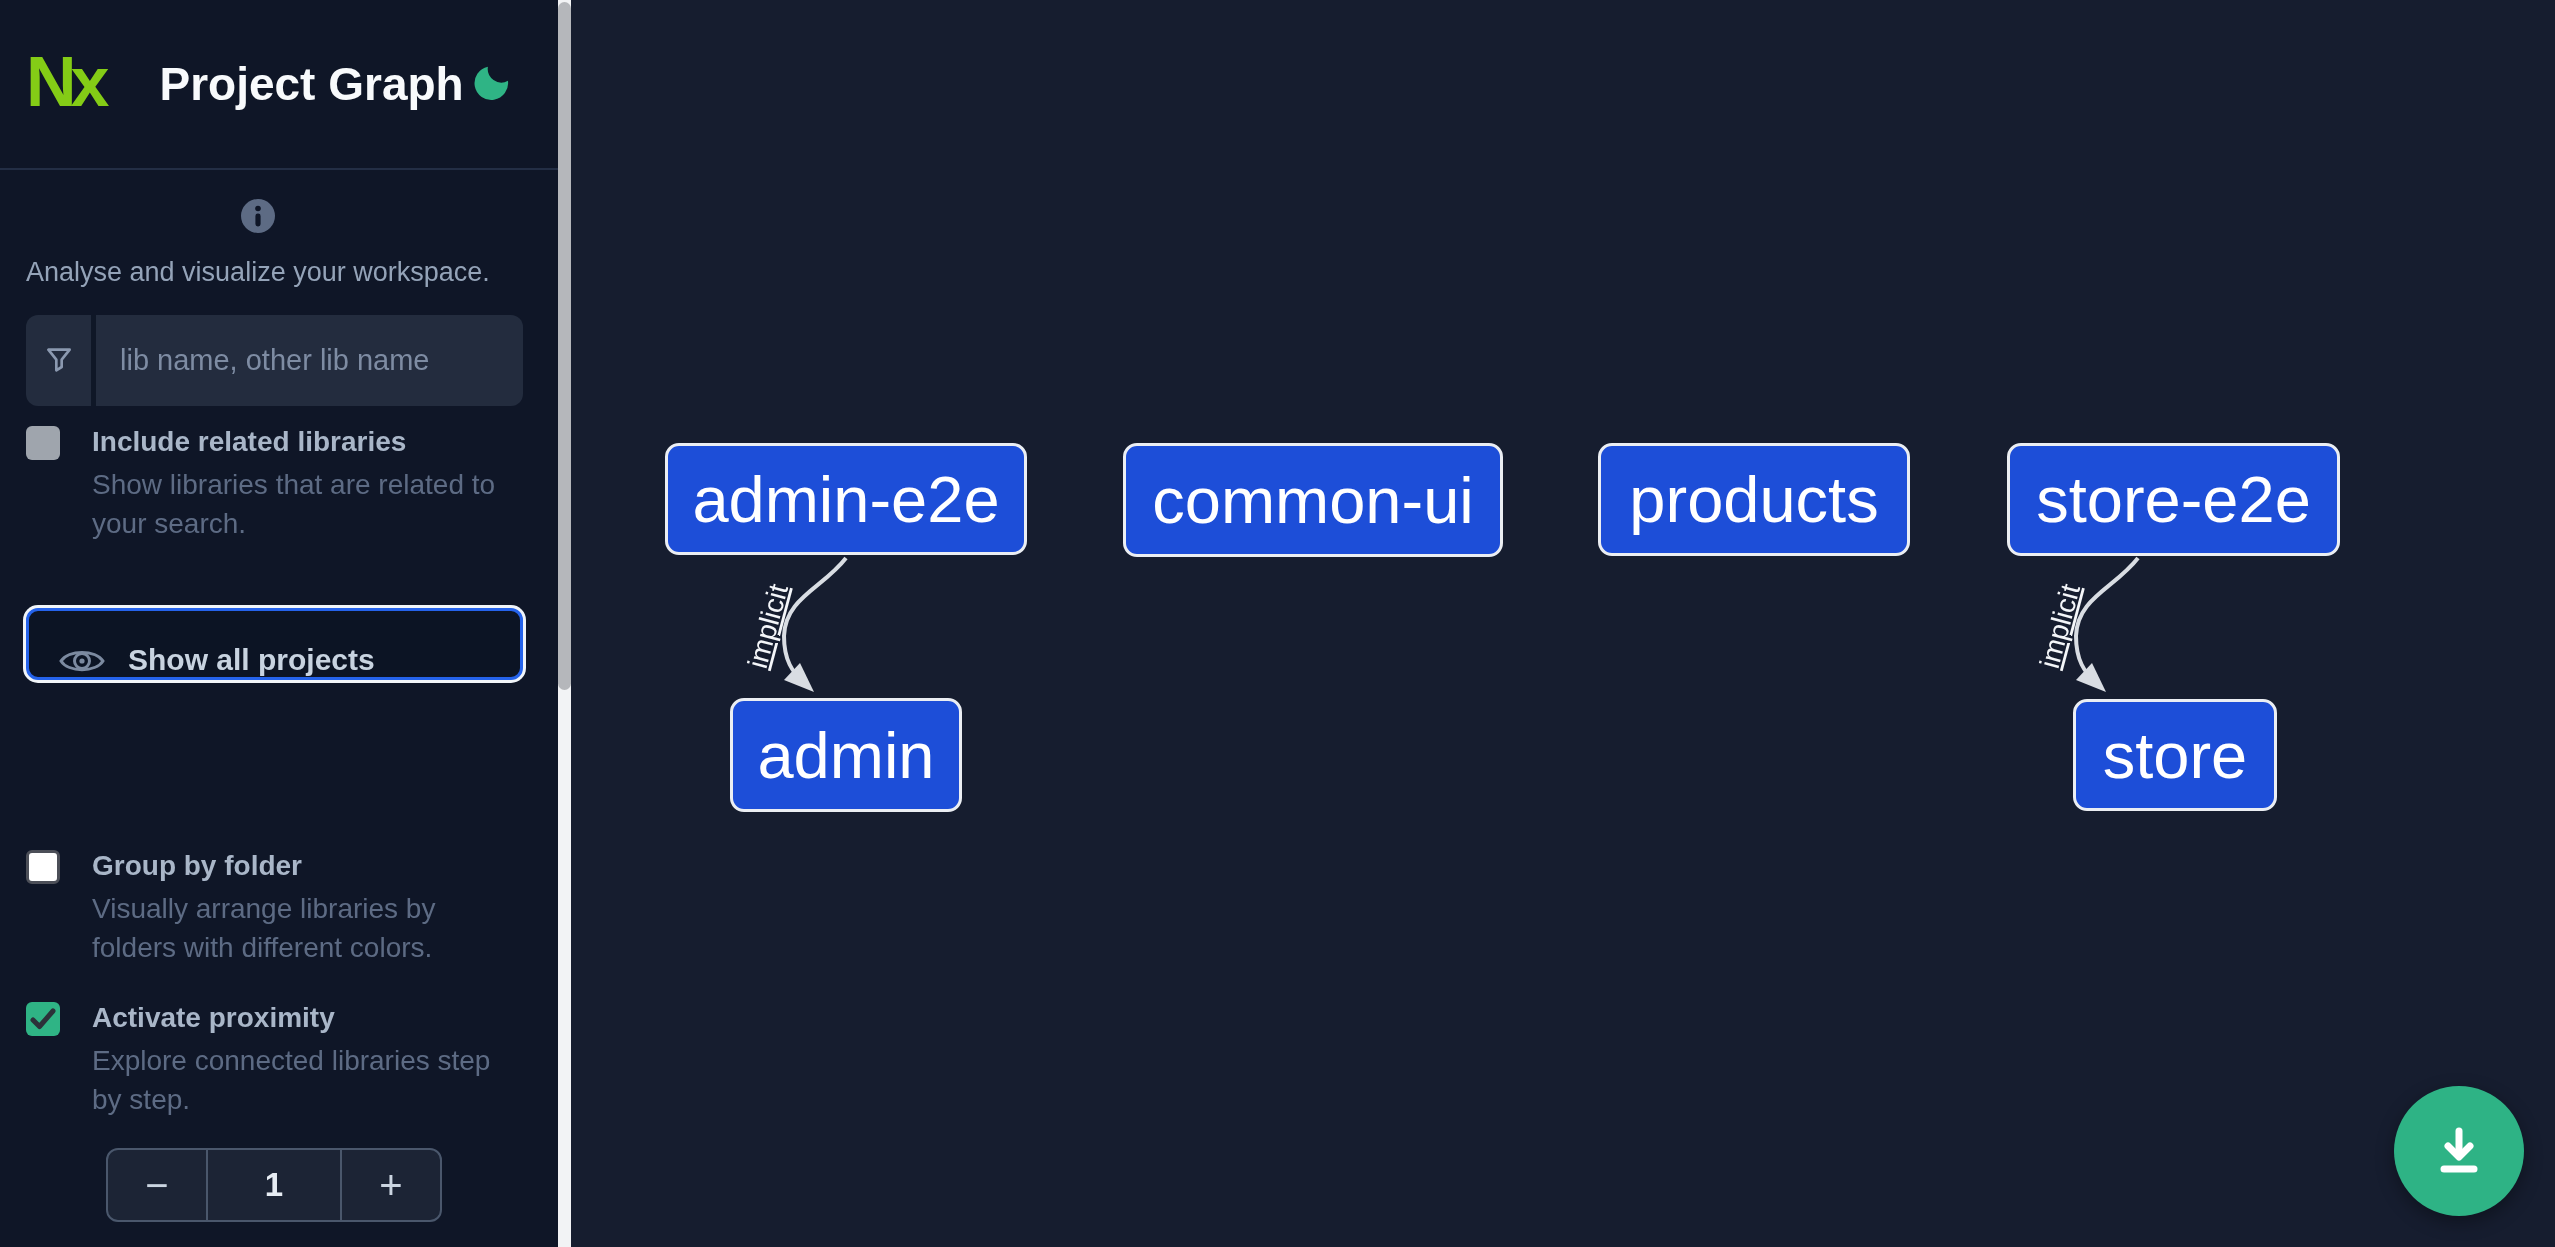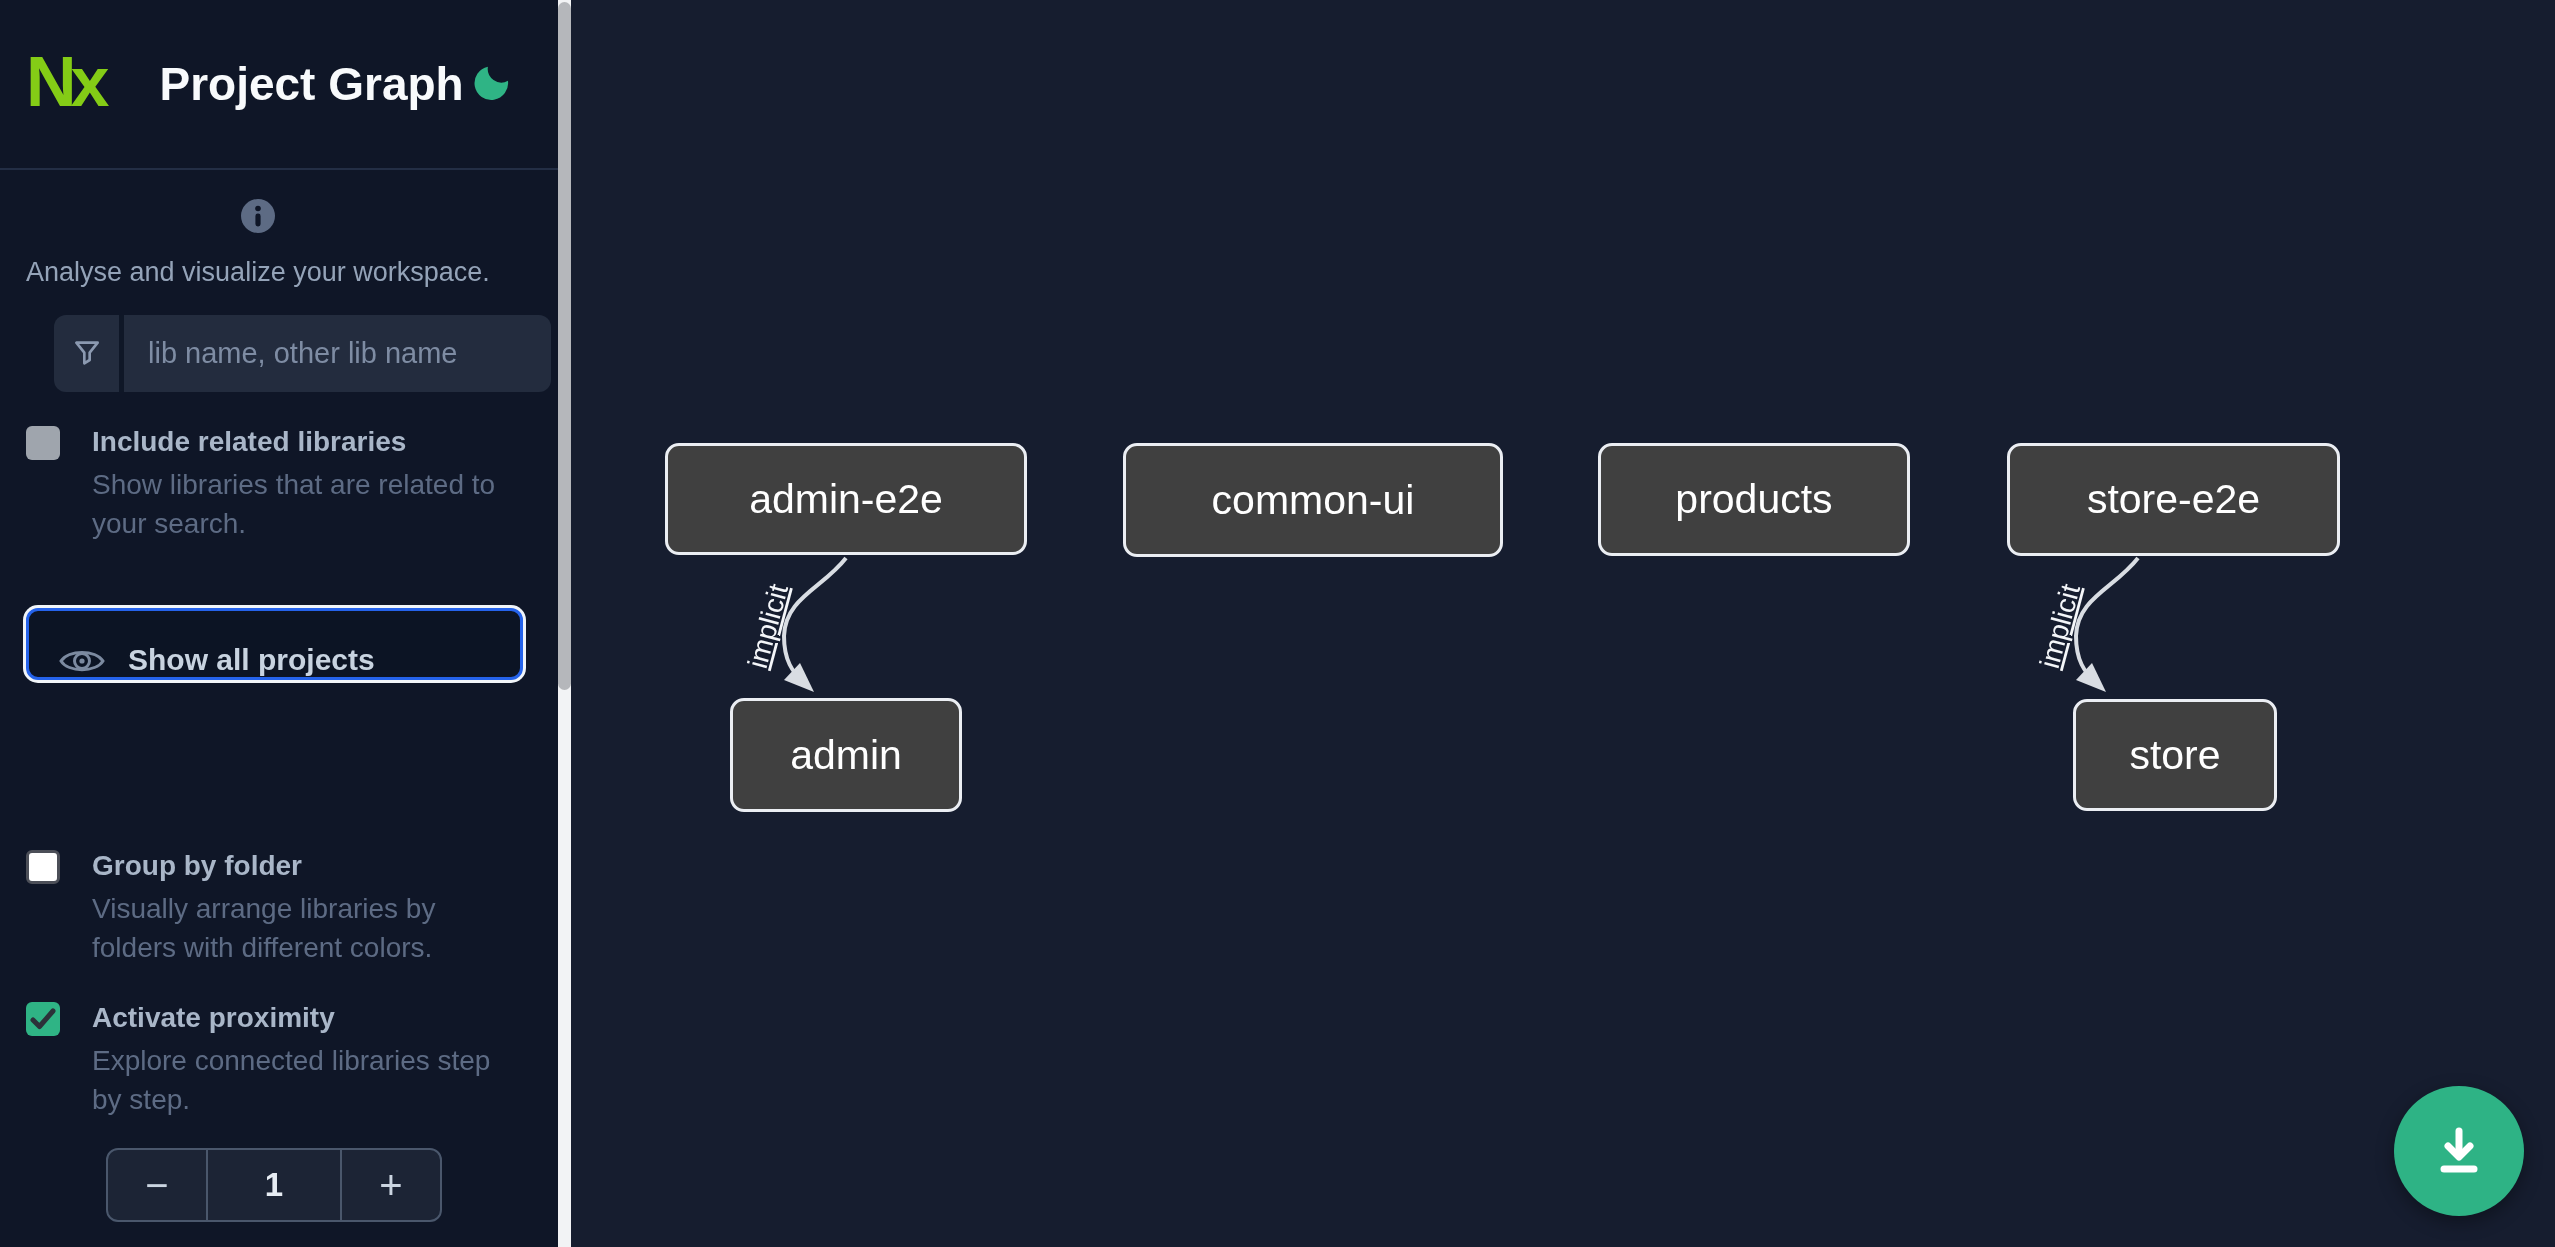--- a/index.html
+++ b/index.html
@@ -20,22 +20,22 @@
     color: #84cc16; font-size: 70px; font-weight: 800; letter-spacing: -6px;
     line-height: 1; transform: translateY(-2px);
   }
   .app-title { color: #f8fafc; font-size: 46px; font-weight: 700; margin-left: 56px; }
   .theme-toggle { margin-left: auto; background: none; border: none; cursor: pointer; }
 
   .info-row { position: absolute; top: 198px; left: 26px; display: flex; align-items: center; gap: 19px; flex-direction: column; }
   .info-text { color: #94a3b8; font-size: 27px; }
 
   .search-box {
-    position: absolute; top: 315px; left: 26px; width: 497px; height: 77px;
-    background: #232c3e; border-radius: 12px; display: flex; overflow: hidden; margin-left: 28px;
+    position: absolute; top: 315px; left: 26px; width: 497px; height: 91px;
+    background: #232c3e; border-radius: 12px; display: flex; overflow: hidden;
   }
   .search-icon-cell {
     width: 70px; display: flex; align-items: center; justify-content: center;
     border-right: 5px solid #0f1727; flex-shrink: 0;
   }
   .search-input {
     flex: 1; background: transparent; border: none; outline: none;
     font-family: "Liberation Sans", sans-serif; font-size: 29px; color: #aab7c9;
     padding: 0 24px;
   }
@@ -89,23 +89,23 @@
   }
   .scroll-thumb {
     position: absolute; top: 2px; left: 0; width: 13px; height: 688px;
     background: #b5b7bb; border-radius: 7px;
   }
 
   
   .canvas { position: absolute; left: 571px; top: 0; width: 1984px; height: 1247px; background: #161d2f; }
   .edges-svg { position: absolute; left: 0; top: 0; }
   .node {
-    position: absolute; background: #404040; border: 3px solid #ebeef3;
+    position: absolute; background: #1d4ed8; border: 3px solid #ebeef3;
     border-radius: 14px; display: flex; align-items: center; justify-content: center;
-    color: #ffffff; font-size: 41px; cursor: pointer;
+    color: #ffffff; font-size: 65px; cursor: pointer;
   }
   .n-admin-e2e { left: 94px;  top: 443px; width: 362px; height: 112px; }
   .n-common-ui { left: 552px; top: 443px; width: 380px; height: 114px; }
   .n-products  { left: 1027px; top: 443px; width: 312px; height: 113px; }
   .n-store-e2e { left: 1436px; top: 443px; width: 333px; height: 113px; }
   .n-admin     { left: 159px; top: 698px; width: 232px; height: 114px; }
   .n-store     { left: 1502px; top: 699px; width: 204px; height: 112px; }
 
   .fab {
     position: absolute; left: 1823px; top: 1086px; width: 130px; height: 130px;

